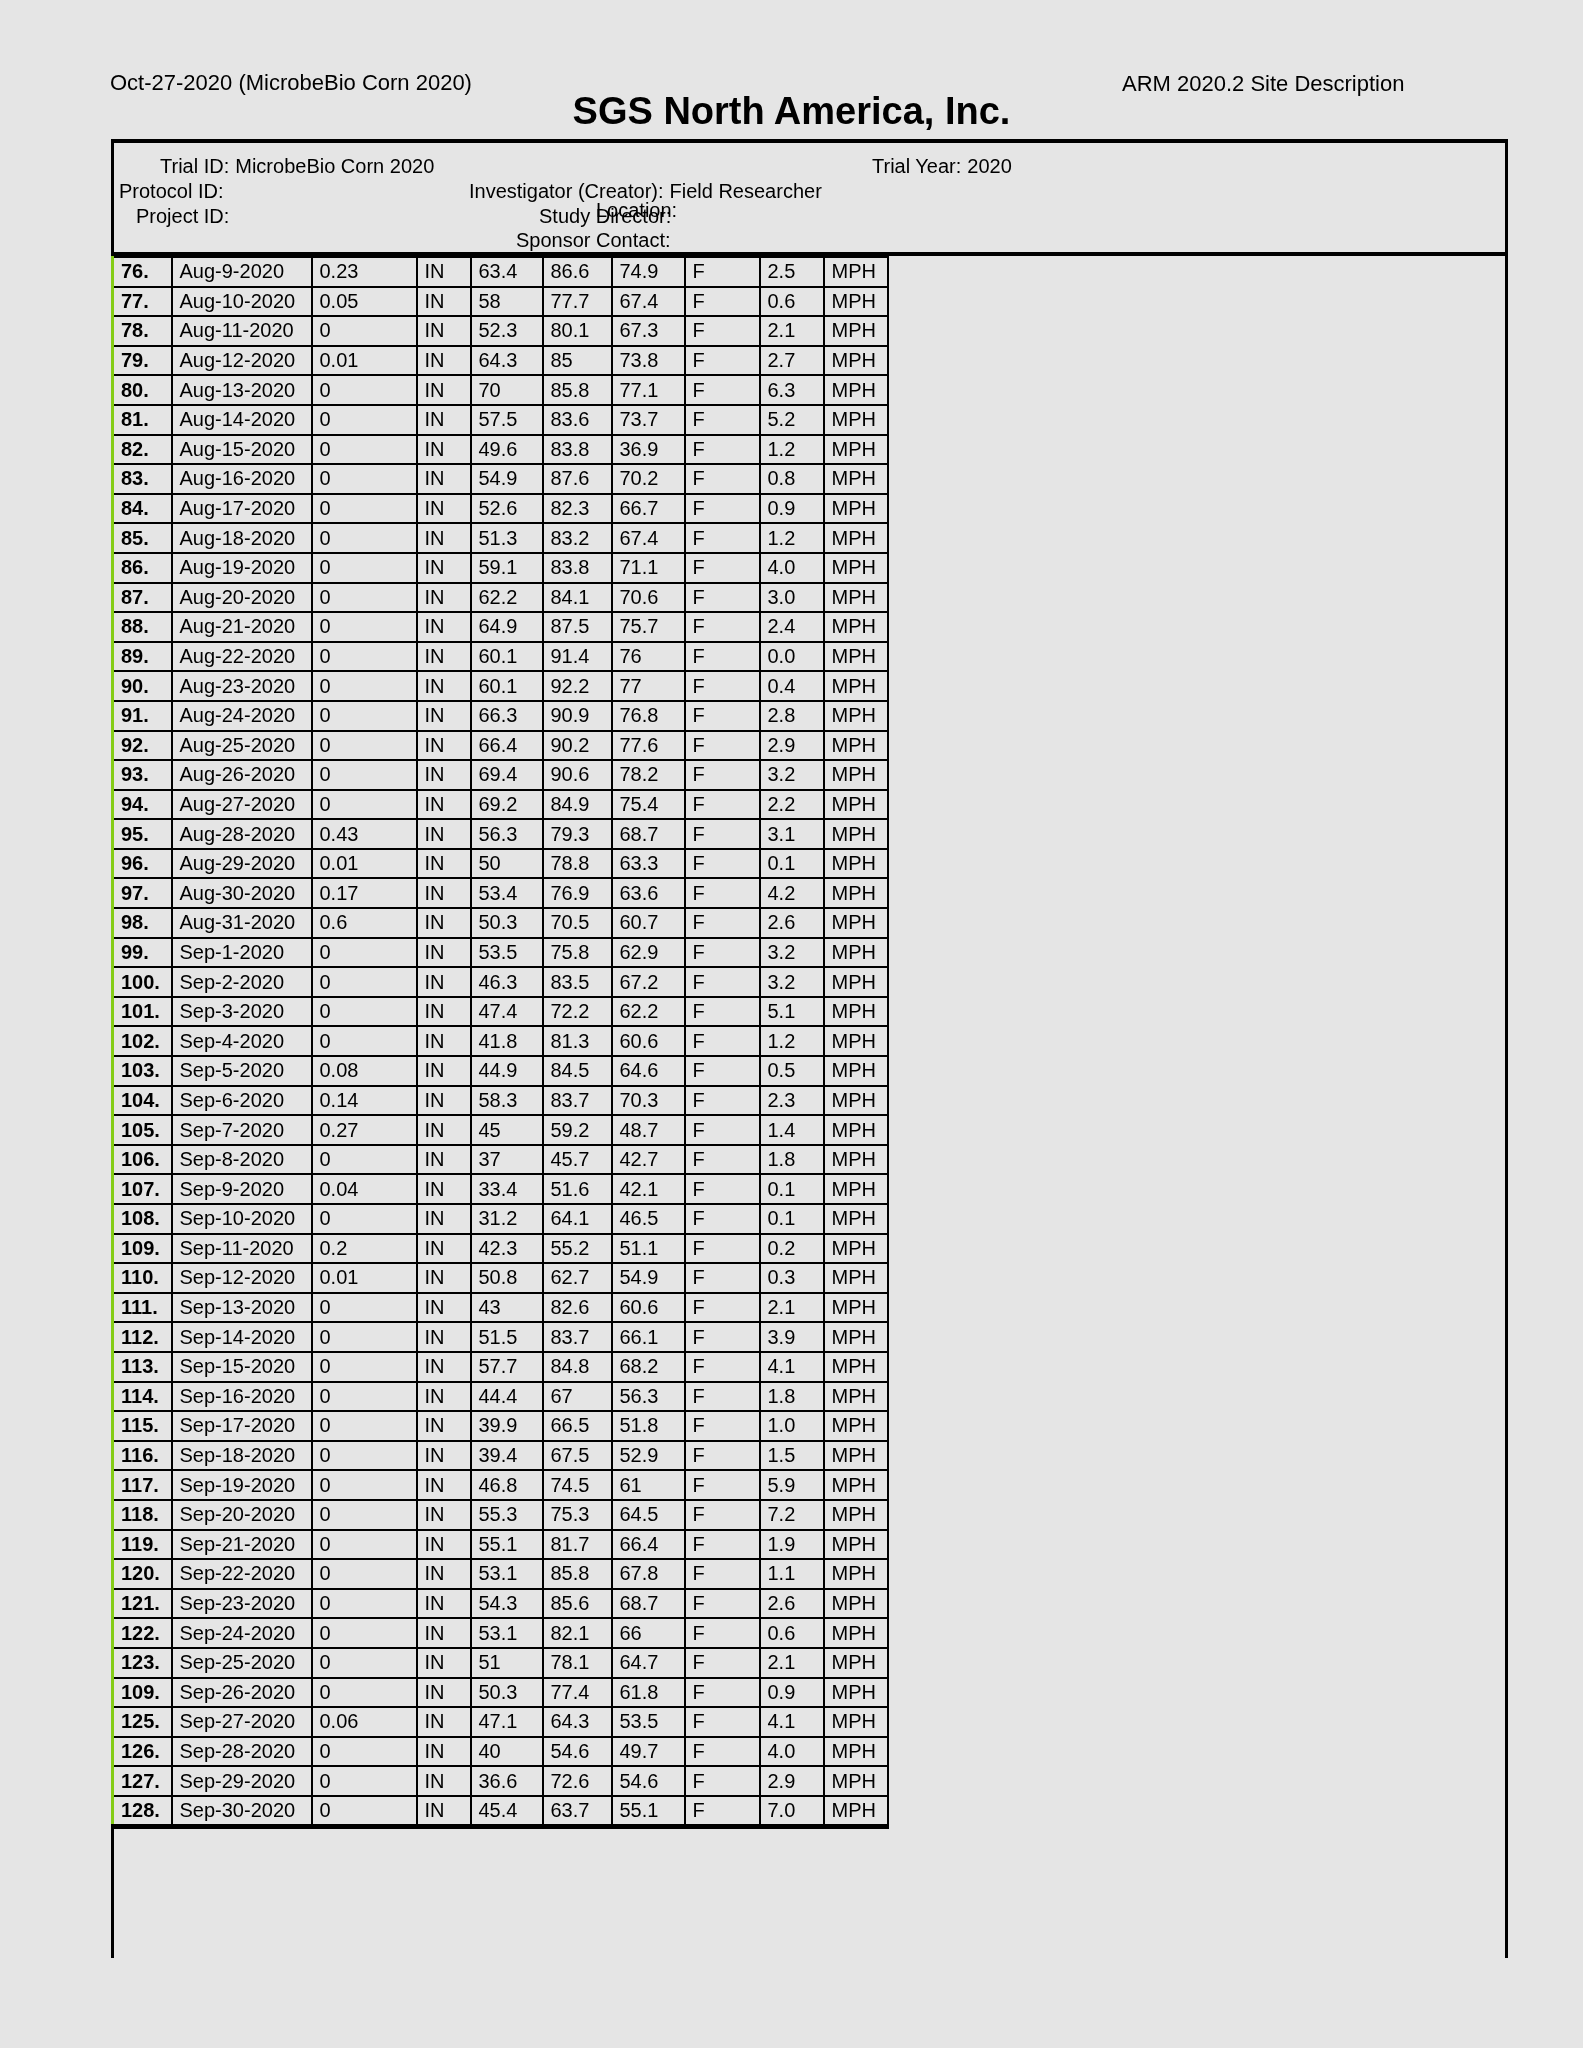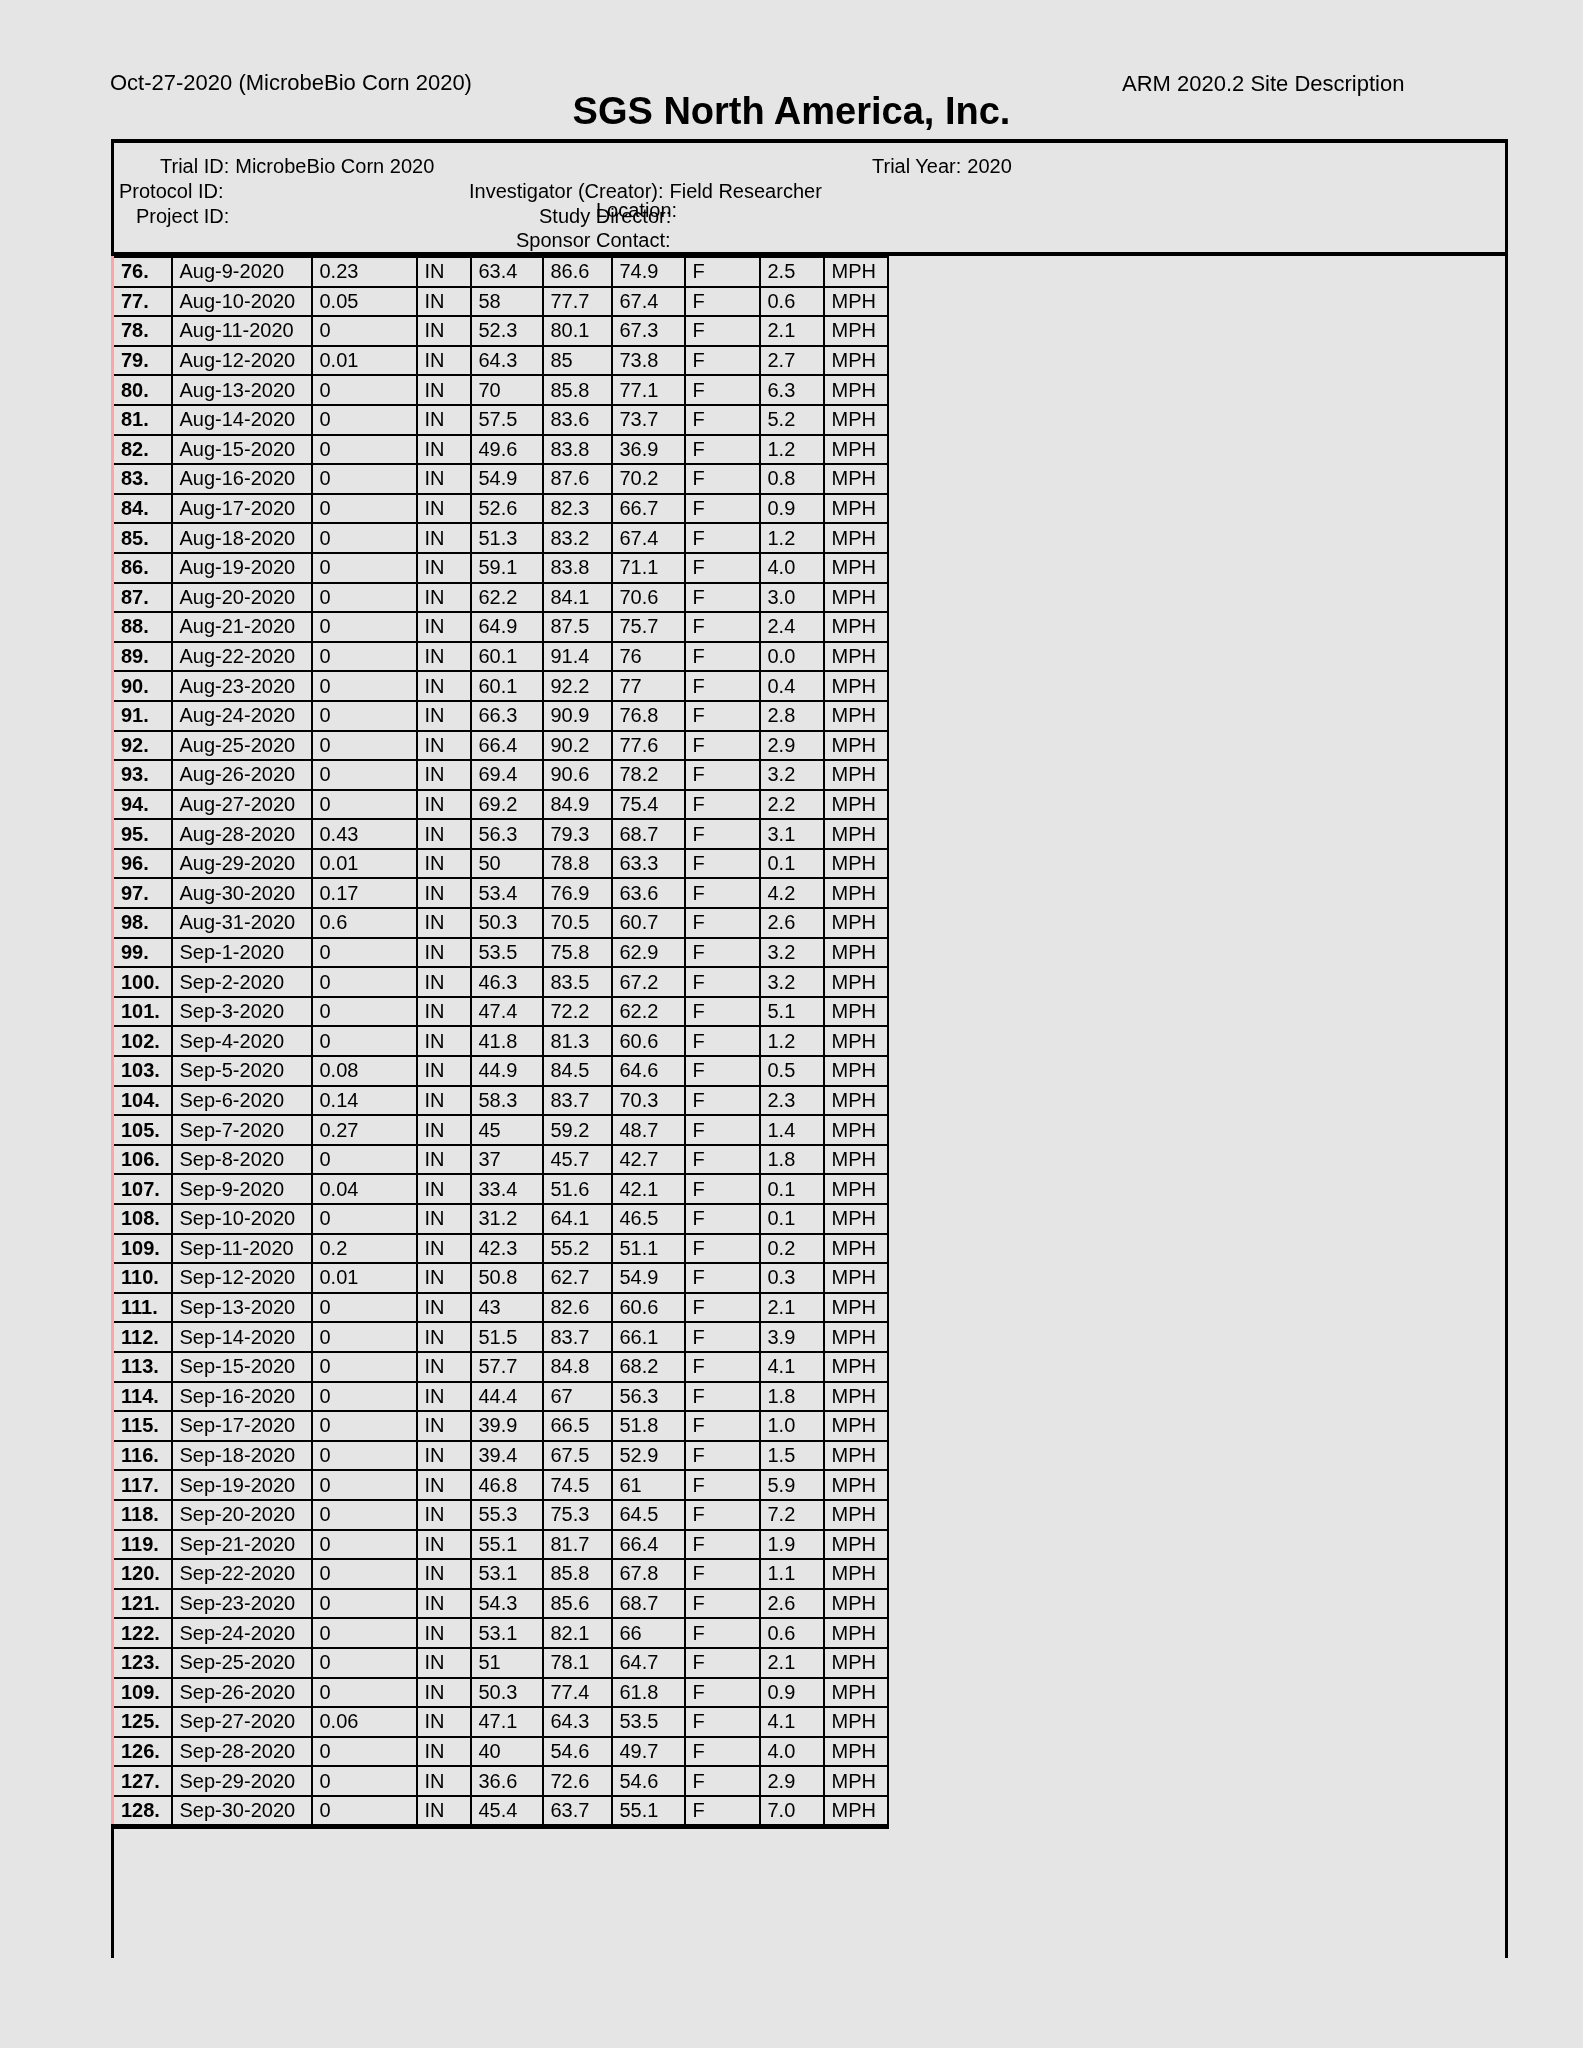--- a/index.html
+++ b/index.html
@@ -39,21 +39,21 @@
 
   table.weather {
     position:absolute; left:-3px; top:113px;
     border-collapse:collapse; table-layout:fixed; width:775px;
     font-size:20px;
   }
   table.weather td {
     border:2px solid #000; height:27.6px; padding:0 2px 0 7px;
     white-space:nowrap; overflow:hidden; text-align:left; vertical-align:middle;
   }
-  table.weather td.c0 { font-weight:bold; border-left:3px solid #fca5a5; }
+  table.weather td.c0 { font-weight:bold; border-left:3px solid #84cc16; }
   table.weather tr:last-child td { border-bottom:5px solid #000; }
   col.w0 { width:59px; }  col.w1 { width:140px; } col.w2 { width:105px; }
   col.w3 { width:54px; }  col.w4 { width:72px; }  col.w5 { width:69px; }
   col.w6 { width:73px; }  col.w7 { width:75px; }  col.w8 { width:64px; }
   col.w9 { width:64px; }
 </style>
 </head>
 <body>
 
 <div class="page">

